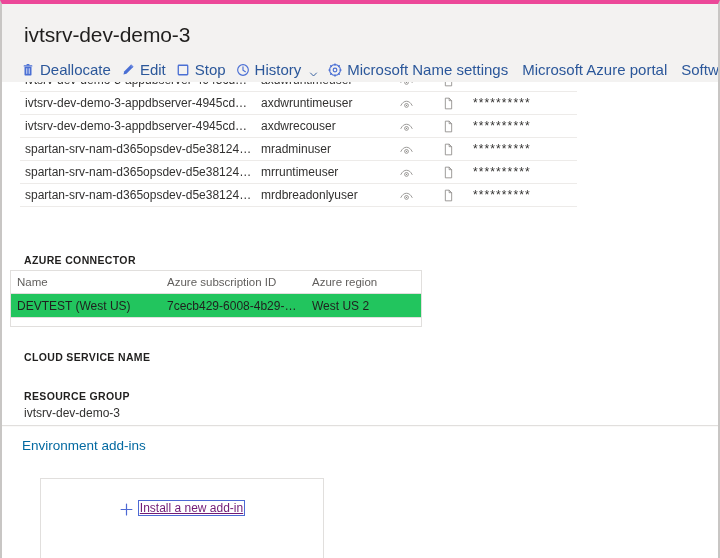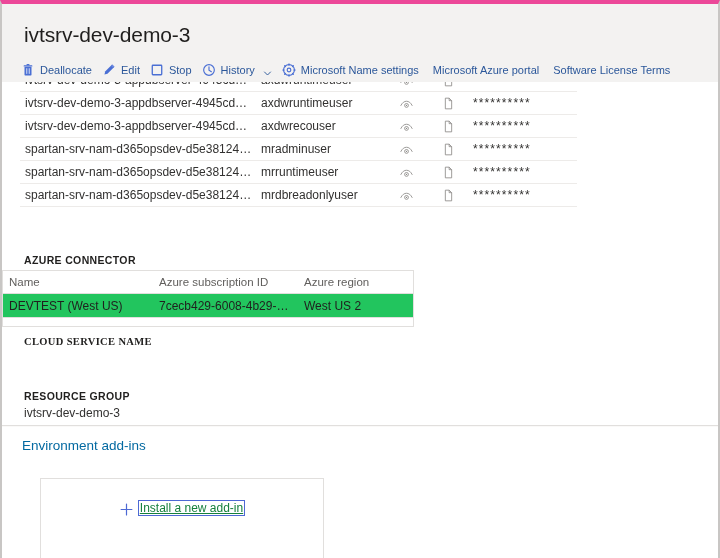--- a/index.html
+++ b/index.html
@@ -56,21 +56,21 @@
     top: 58px;
     display: flex;
     align-items: center;
     gap: 0px;
     white-space: nowrap;
   }
   .cmd {
     display: inline-flex;
     align-items: center;
     gap: 5px;
-    font-size: 11px;
+    font-size: 15px;
     color: #2b579a;
     padding: 0 9px 0 1px;
     cursor: pointer;
     line-height: 16px;
   }
   .cmd.plain { padding-left: 5px; padding-right: 9px; }
   .cmd-label { color: #2b579a; }
   .cmd .ico {
     width: 14px;
     height: 14px;
@@ -147,21 +147,21 @@
   }
   .sec-value {
     position: absolute;
     font-size: 12px;
     color: #323130;
   }
 
   
   .az-grid {
     position: absolute;
-    left: 0;
+    left: 8px;
     top: 264px;
     width: 412px;
     border: 1px solid #e1dfdd;
     border-collapse: collapse;
     table-layout: fixed;
     font-size: 12px;
     background: #ffffff;
   }
   .az-grid th {
     text-align: left;
@@ -235,21 +235,21 @@
   }
   .plus-icon {
     width: 13px;
     height: 13px;
     flex: 0 0 auto;
     position: relative;
     top: 0px;
   }
   .install-link {
     font-size: 12px;
-    color: #15803d;
+    color: #701a75;
     text-decoration: underline;
     cursor: pointer;
     outline: 1px solid #4d69d4;
     padding: 0 1px;
     line-height: 14px;
   }
 </style>
 </head>
 <body>
 
@@ -495,21 +495,21 @@
           <td>West US 2</td>
         </tr>
         <tr class="filler">
           <td></td>
           <td></td>
           <td></td>
         </tr>
       </tbody>
     </table>
 
-    <div class="sec-label" style="left:22px; top:254px;font-family:Liberation Serif, serif;">CLOUD SERVICE NAME</div>
+    <div class="sec-label" style="left:22px; top:269px;">CLOUD SERVICE NAME</div>
 
     <div class="sec-label" style="left:22px; top:308px;">RESOURCE GROUP</div>
     <div class="sec-value" style="left:22px; top:324px;">ivtsrv-dev-demo-3</div>
 
   </div>
 
   <div class="addins-panel">
     <div class="addins-title">Environment add-ins</div>
 
     <div class="addin-box">

